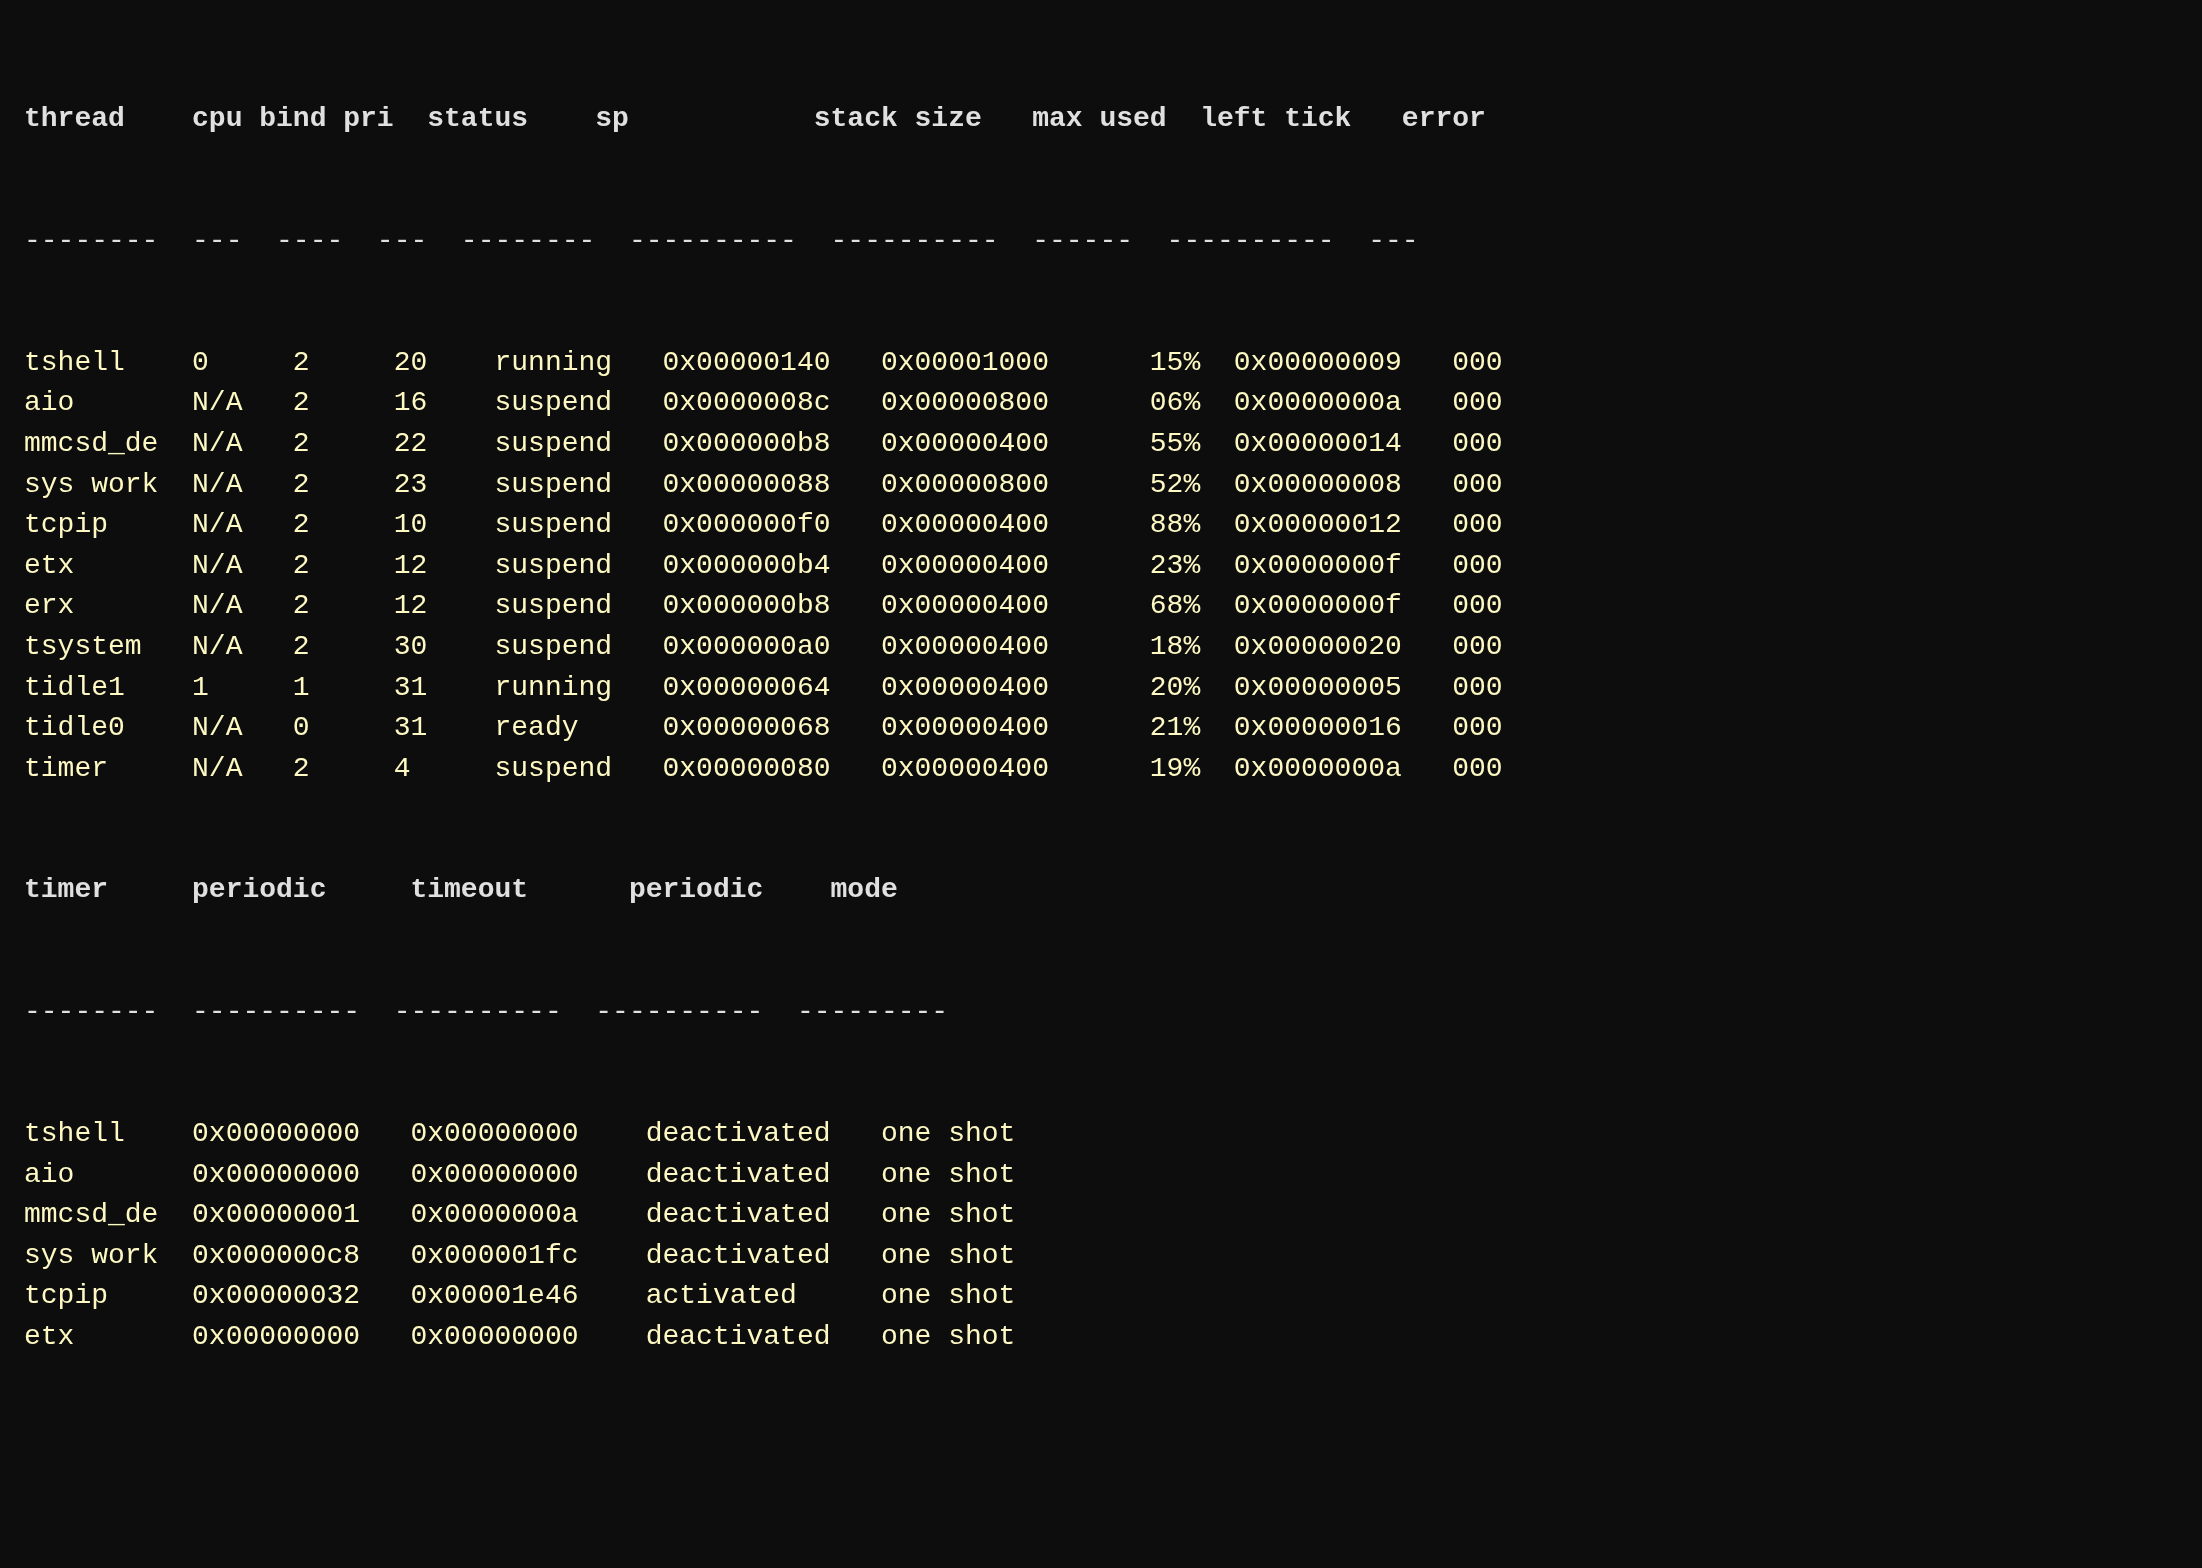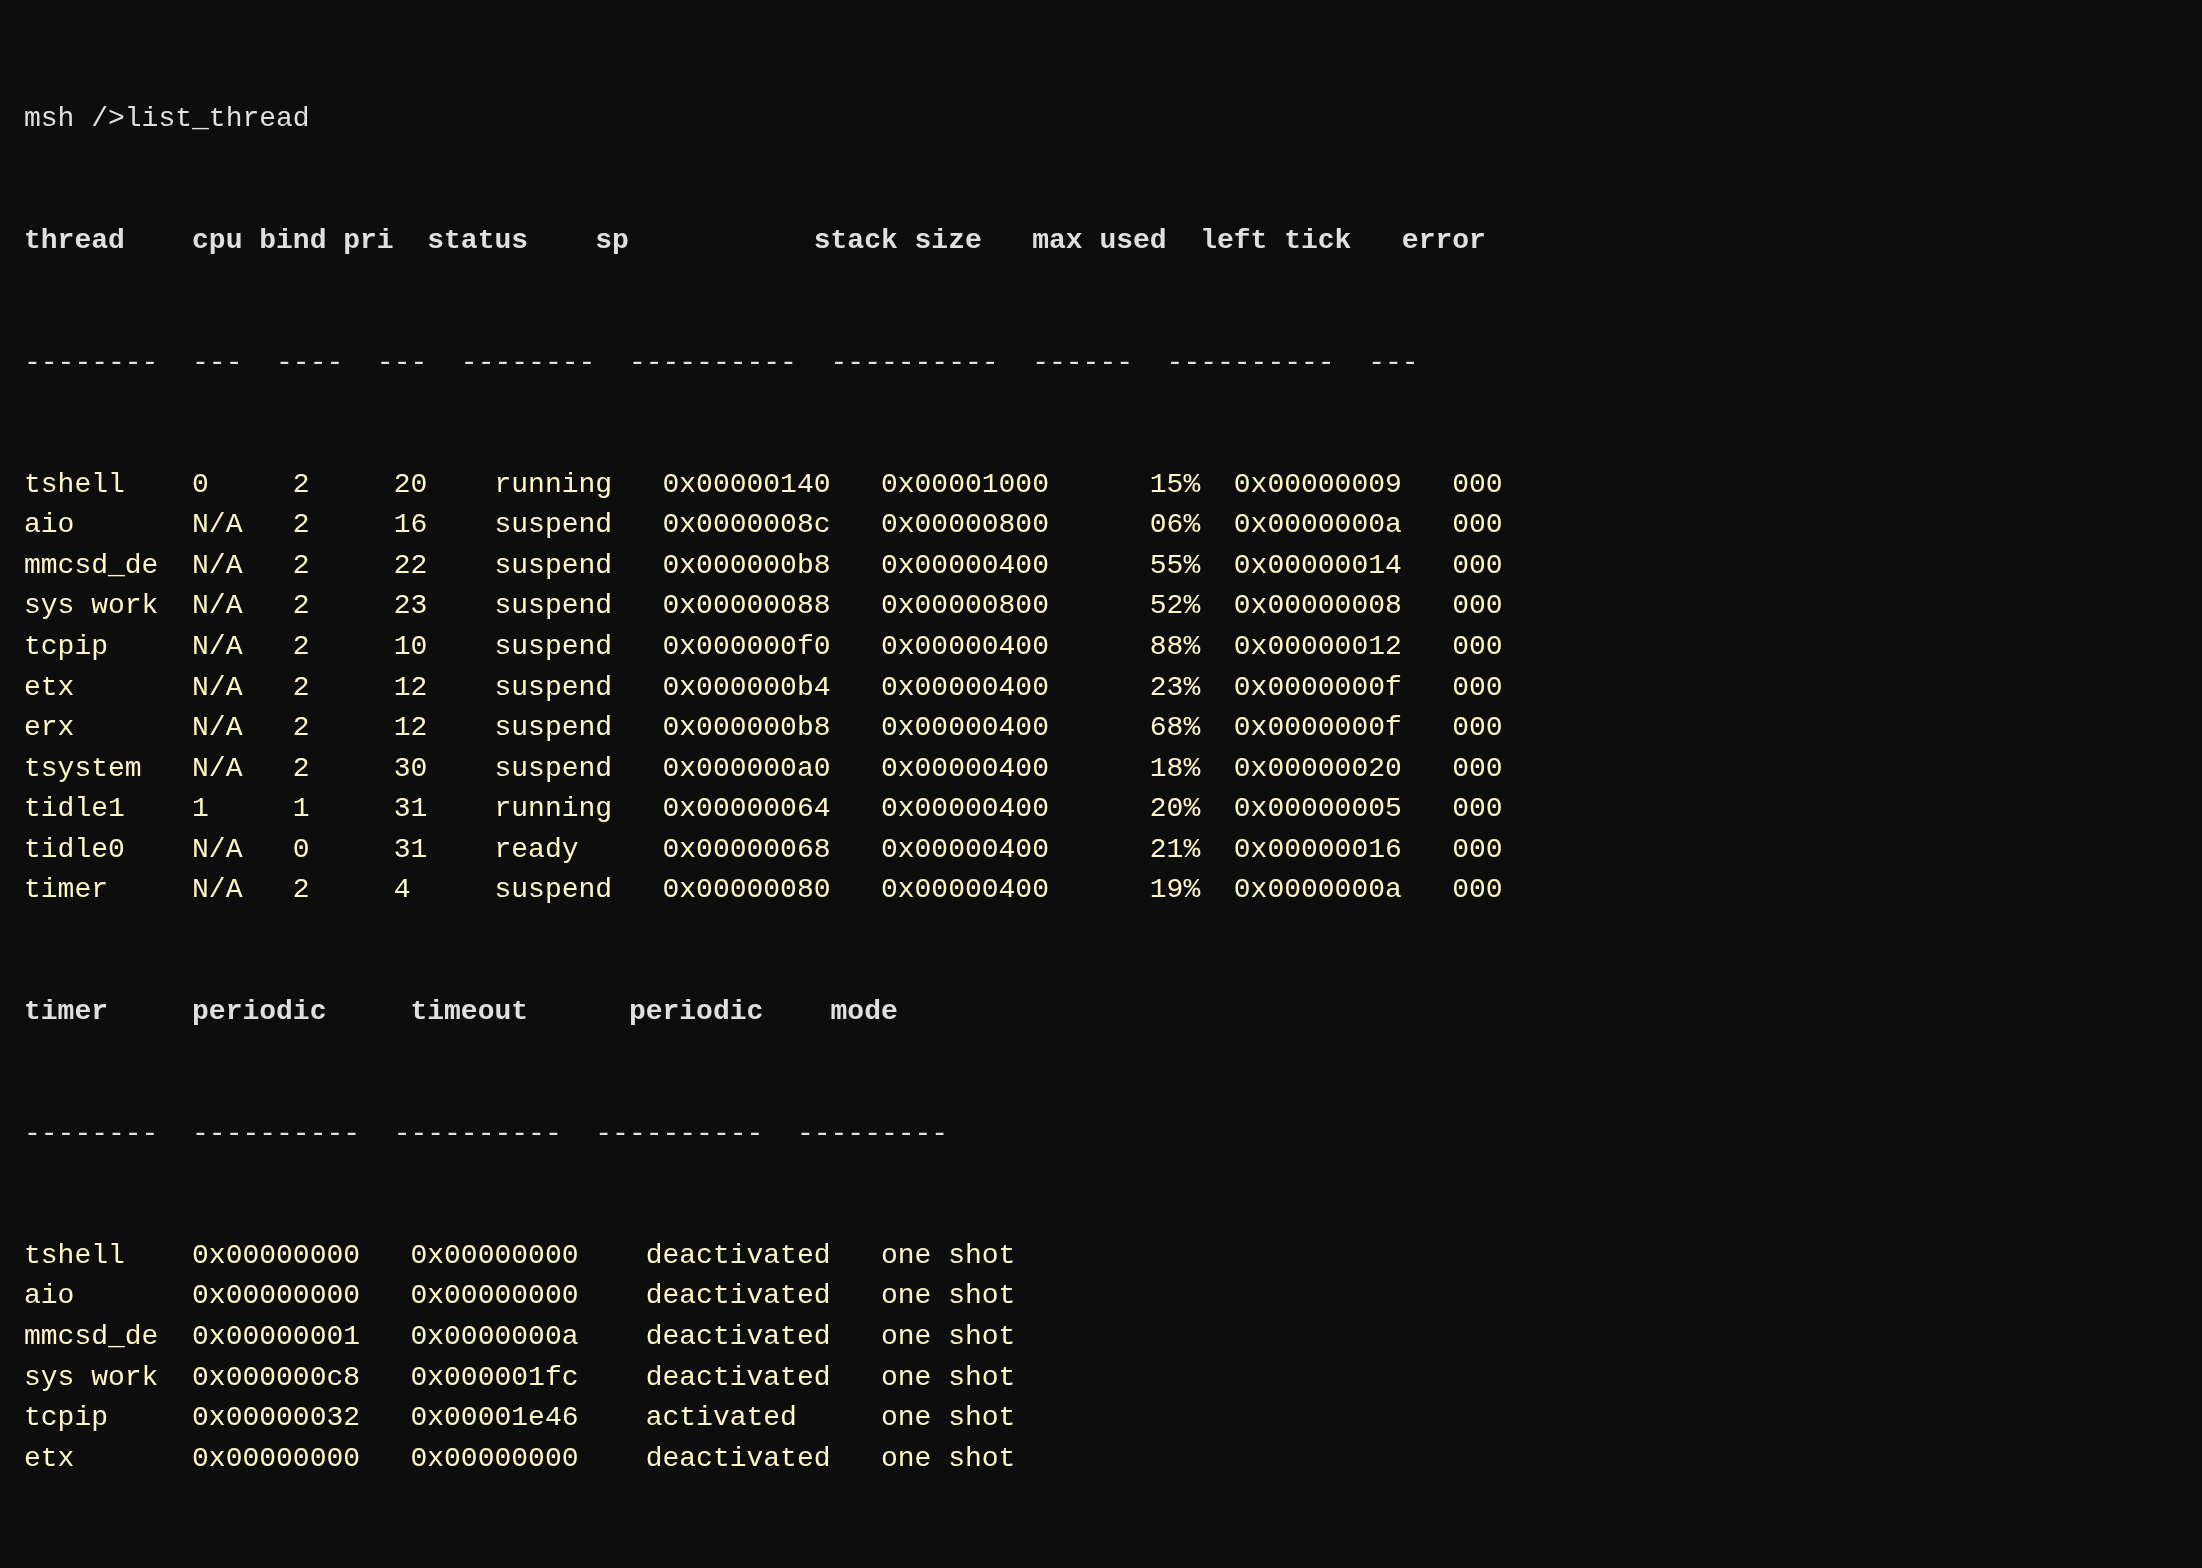--- a/index.html
+++ b/index.html
@@ -37,20 +37,19 @@
     }
 
     .data-row {
       color: #fef9c3;
     }
   </style>
 </head>
 <body>
 
 <div class="terminal">
-  <div class="cmd-line">msh /&gt;list_thread</div>
   <div class="header-line">thread    cpu bind pri  status    sp           stack size   max used  left tick   error</div>
   <div class="separator-line">--------  ---  ----  ---  --------  ----------  ----------  ------  ----------  ---</div>
   <div id="thread-rows-container"><div class="data-row">tshell    0     2     20    running   0x00000140   0x00001000      15%  0x00000009   000</div><div class="data-row">aio       N/A   2     16    suspend   0x0000008c   0x00000800      06%  0x0000000a   000</div><div class="data-row">mmcsd_de  N/A   2     22    suspend   0x000000b8   0x00000400      55%  0x00000014   000</div><div class="data-row">sys work  N/A   2     23    suspend   0x00000088   0x00000800      52%  0x00000008   000</div><div class="data-row">tcpip     N/A   2     10    suspend   0x000000f0   0x00000400      88%  0x00000012   000</div><div class="data-row">etx       N/A   2     12    suspend   0x000000b4   0x00000400      23%  0x0000000f   000</div><div class="data-row">erx       N/A   2     12    suspend   0x000000b8   0x00000400      68%  0x0000000f   000</div><div class="data-row">tsystem   N/A   2     30    suspend   0x000000a0   0x00000400      18%  0x00000020   000</div><div class="data-row">tidle1    1     1     31    running   0x00000064   0x00000400      20%  0x00000005   000</div><div class="data-row">tidle0    N/A   0     31    ready     0x00000068   0x00000400      21%  0x00000016   000</div><div class="data-row">timer     N/A   2     4     suspend   0x00000080   0x00000400      19%  0x0000000a   000</div></div>
   <div class="header-line">timer     periodic     timeout      periodic    mode</div>
   <div class="separator-line">--------  ----------  ----------  ----------  ---------</div>
   <div id="timer-rows-container"><div class="data-row">tshell    0x00000000   0x00000000    deactivated   one shot</div><div class="data-row">aio       0x00000000   0x00000000    deactivated   one shot</div><div class="data-row">mmcsd_de  0x00000001   0x0000000a    deactivated   one shot</div><div class="data-row">sys work  0x000000c8   0x000001fc    deactivated   one shot</div><div class="data-row">tcpip     0x00000032   0x00001e46    activated     one shot</div><div class="data-row">etx       0x00000000   0x00000000    deactivated   one shot</div></div>
 </div>
 
 </body></html>

